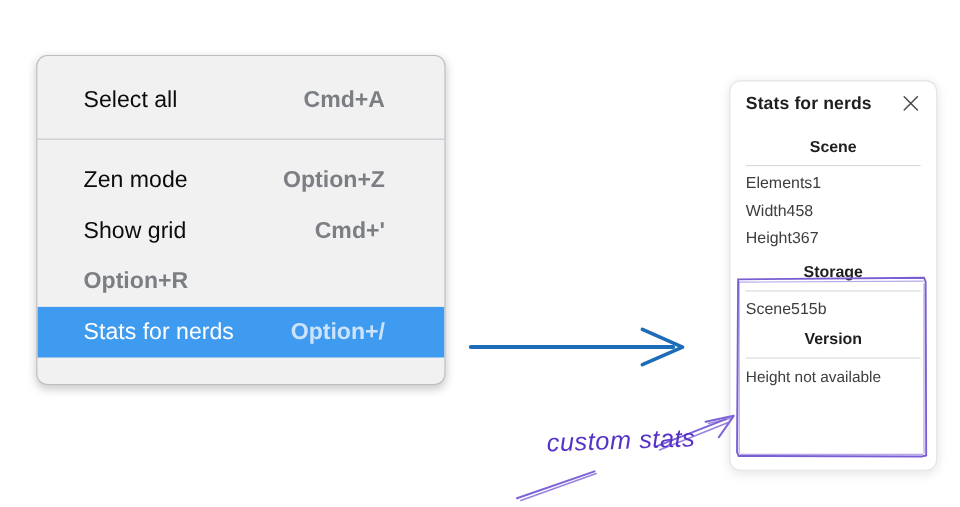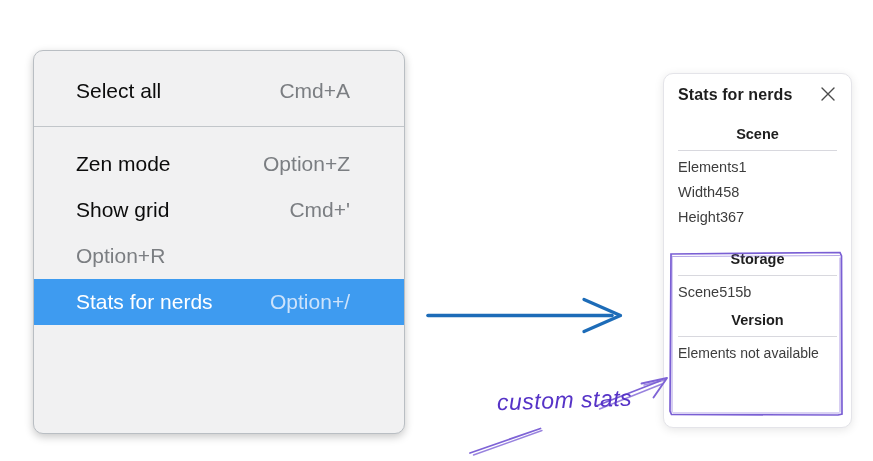--- a/index.html
+++ b/index.html
@@ -7,37 +7,37 @@
   body {
     position:relative;
     background:#ffffff;
     font-family:"Liberation Sans", sans-serif;
     overflow:hidden;
   }
 
   
   .context-menu {
     position:absolute; left:33px; top:50px;
-    width:372px; height:384px;
+    width:372px; height:300px;
     background:#f1f1f2;
     border:1px solid #b9bec3;
     border-radius:10px;
     box-shadow:0 3px 9px rgba(0,0,0,0.22);
     padding-top:13px;
     overflow:hidden;
   }
   .menu-item {
     height:46px;
     display:flex; align-items:center; justify-content:space-between;
     padding:0 54px 0 42px;
     font-size:21px; color:#0c0c0c;
     cursor:default;
   }
   .menu-item.first { height:53px; }
-  .menu-item .shortcut { color:#7b7e82; }
+  .menu-item .shortcut { color:#7b7e82;font-weight:bold; }
   .menu-item.selected { background:#3e9bf0; color:#ffffff; }
   .menu-item.selected .shortcut { color:#cde3fb;margin-left:14px; }
   .menu-divider {
     border-top:1px solid #c2c6ca;
     margin:9px 0 14px 0;
   }
 
   
   .stats-panel {
     position:absolute; left:663px; top:73px;
@@ -52,21 +52,21 @@
   .panel-header { display:flex; align-items:center; justify-content:space-between; }
   .panel-title { font-size:16px; font-weight:700; color:#1e1e1e; letter-spacing:0.1px; }
   .close-btn {
     background:none; border:none; padding:0; cursor:pointer;
     width:18px; height:18px; display:flex; align-items:center; justify-content:center;
   }
   .section-heading {
     text-align:center; font-weight:700; font-size:14.5px; color:#1e1e1e;
   }
   .h-scene   { margin-top:22px; }
-  .h-storage { margin-top:22px; }
+  .h-storage { margin-top:11px; }
   .h-version { margin-top:8px; }
   .section-divider { border-top:1px solid #d8d8de; margin-top:8px; }
   .rows { margin-top:3px; }
   .stat-row {
     display:flex; align-items:center; justify-content:flex-start;
     font-size:14.5px; color:#3d3d3d; padding:4.5px 0;
   }
   .stat-value { text-align:right; }
   .version-note { font-size:14px; color:#3d3d3d; margin-top:8px; }
 
@@ -143,21 +143,21 @@
   <div class="section-divider"></div>
   <div class="rows">
     <div class="stat-row">
       <span class="stat-label">Scene</span>
       <span class="stat-value">515b</span>
     </div>
   </div>
 
   <div class="section-heading h-version">Version</div>
   <div class="section-divider"></div>
-  <div class="version-note">Elements not available</div>
+  <div class="version-note">Height not available</div>
 </div>
 
 <svg class="overlay" viewBox="0 0 873 461">
 
   <g stroke="#1d6cb8" stroke-width="3.6" fill="none" stroke-linecap="round" stroke-linejoin="round">
     <path d="M428 315.5 L612 315.5"></path>
     <path d="M584 299.5 L620.5 315.5 L584 331.5" stroke-width="3.3"></path>
   </g>
 
   <g stroke="#7a5fd4" fill="none" stroke-linecap="round">

